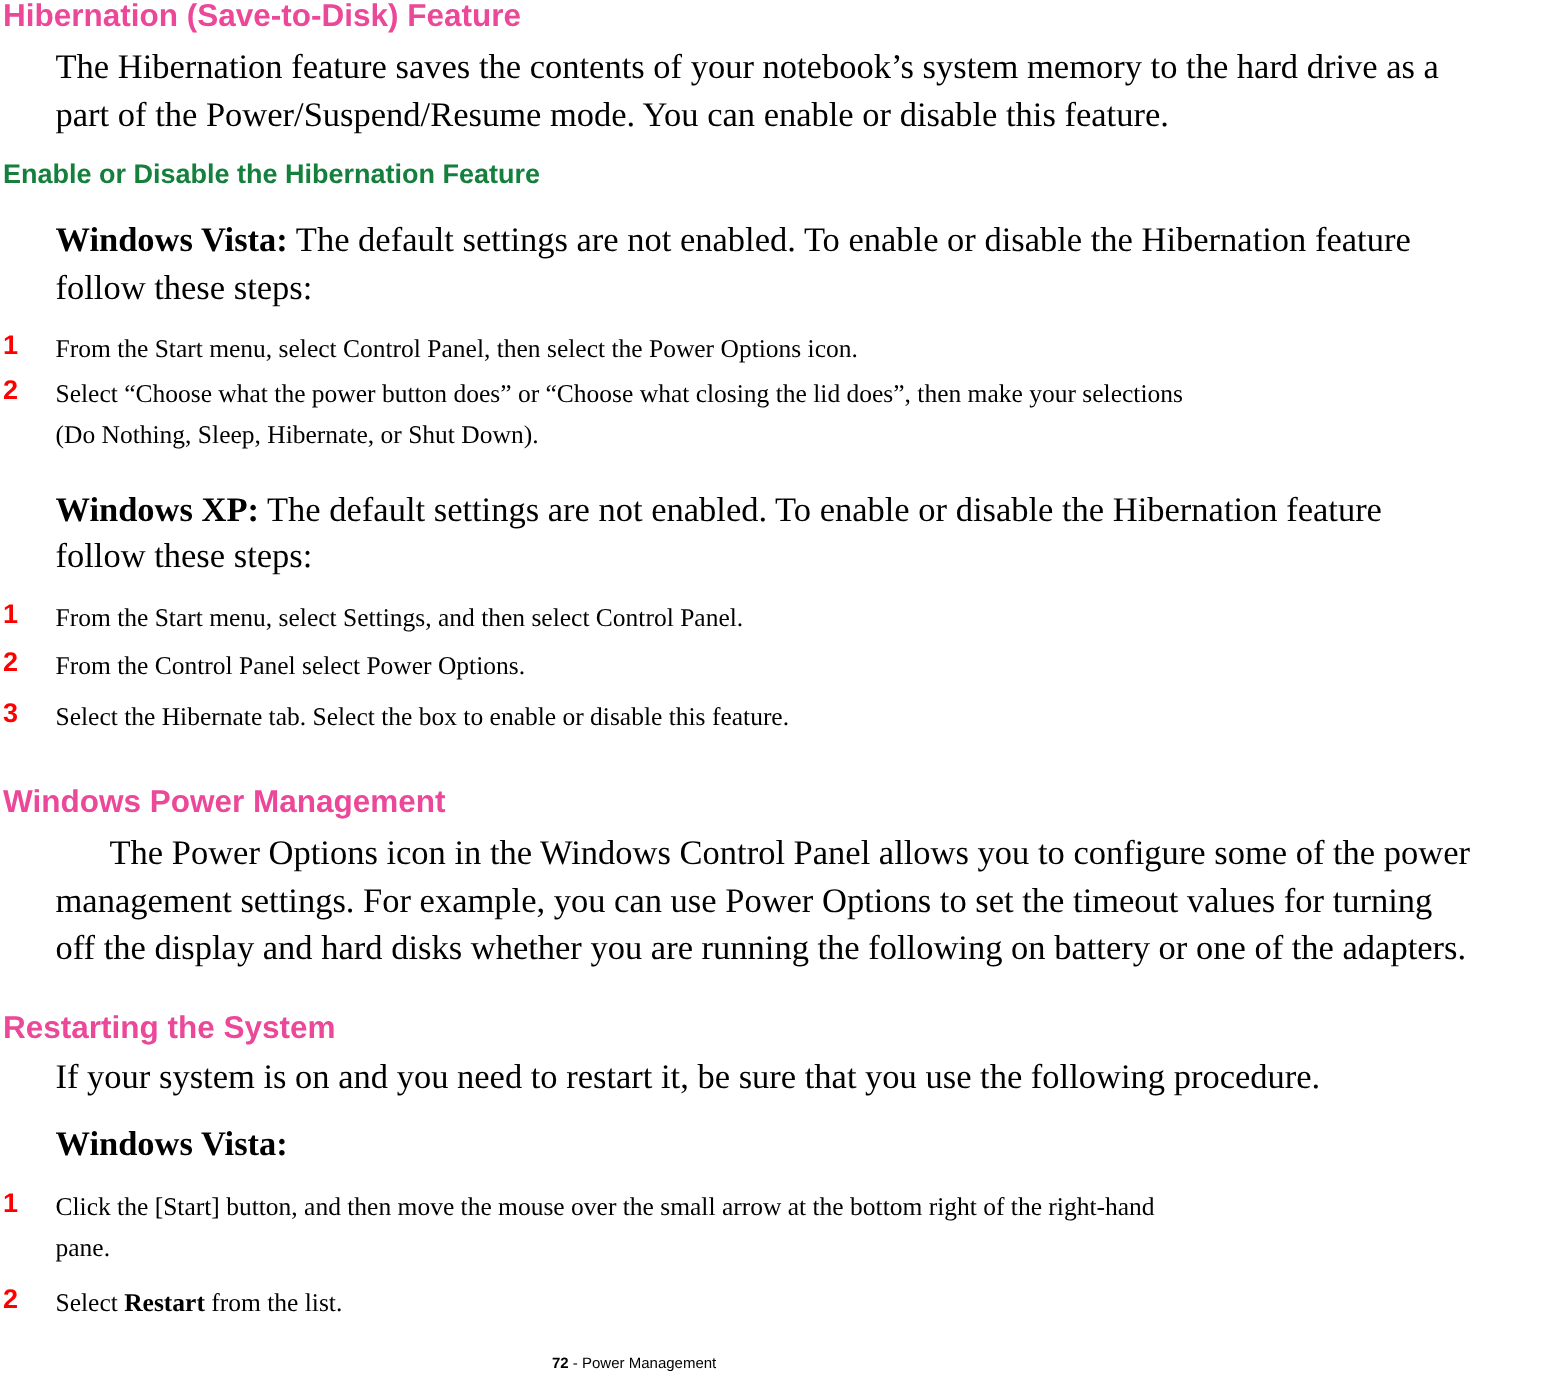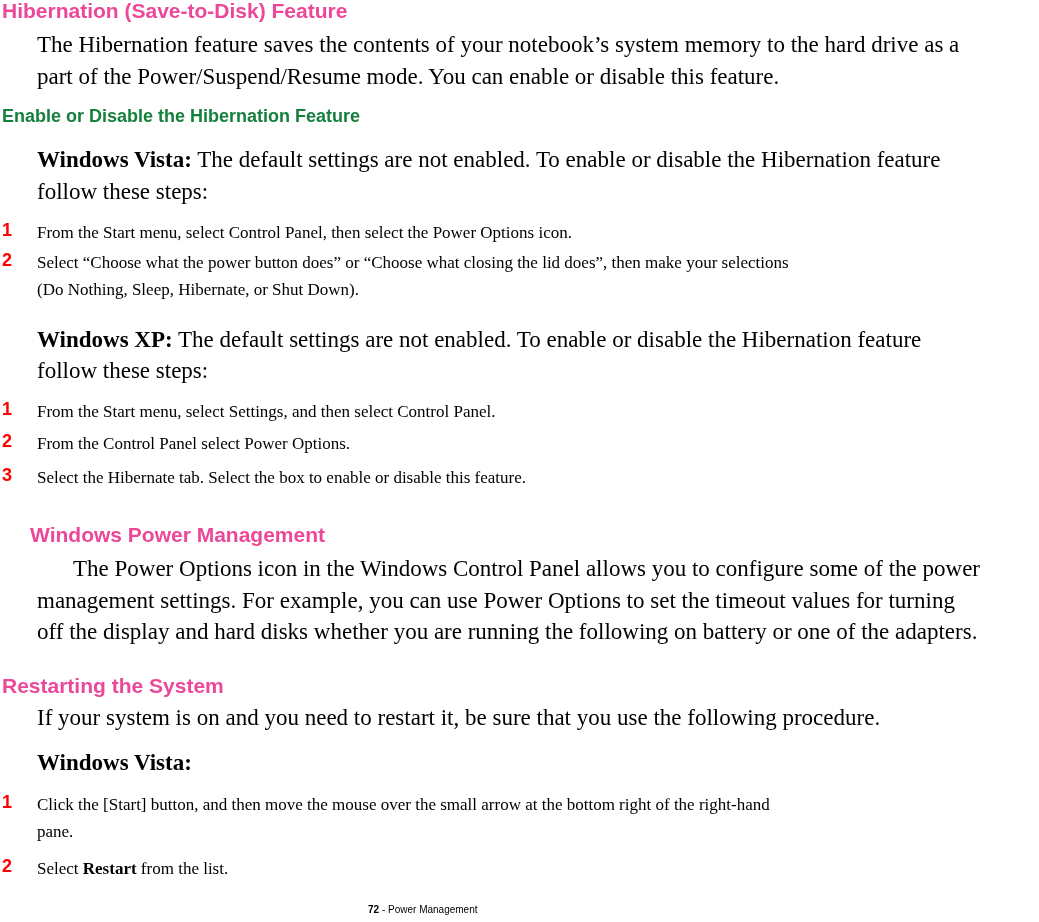--- a/index.html
+++ b/index.html
@@ -35,21 +35,21 @@
   <div class="abs body" style="top:324px;"><b>Windows XP:</b><span> The default settings are not enabled. To enable or disable the Hibernation feature</span></div>
   <div class="abs body" style="top:355px;">follow these steps:</div>
 
   <div class="abs step-num" style="top:399px;">1</div>
   <div class="abs step" style="top:399px;">From the Start menu, select Settings, and then select Control Panel.</div>
   <div class="abs step-num" style="top:431px;">2</div>
   <div class="abs step" style="top:431px;">From the Control Panel select Power Options.</div>
   <div class="abs step-num" style="top:465px;">3</div>
   <div class="abs step" style="top:465px;">Select the Hibernate tab. Select the box to enable or disable this feature.</div>
 
-  <div class="abs h1" style="top:523px;margin-left:28px;">Windows Power Management</div>
+  <div class="abs h1" style="top:523px;">Windows Power Management</div>
   <div class="abs body" style="top:553px;margin-left:36px;">The Power Options icon in the Windows Control Panel allows you to configure some of the power</div>
   <div class="abs body" style="top:585px;">management settings. For example, you can use Power Options to set the timeout values for turning</div>
   <div class="abs body" style="top:616px;">off the display and hard disks whether you are running the following on battery or one of the adapters.</div>
 
   <div class="abs h1" style="top:674px;">Restarting the System</div>
   <div class="abs body" style="top:702px;">If your system is on and you need to restart it, be sure that you use the following procedure.</div>
   <div class="abs body" style="top:747px;font-weight:bold;">Windows Vista:</div>
 
   <div class="abs step-num" style="top:792px;">1</div>
   <div class="abs step" style="top:792px;text-align:center;">Click the [Start] button, and then move the mouse over the small arrow at the bottom right of the right-hand</div>

